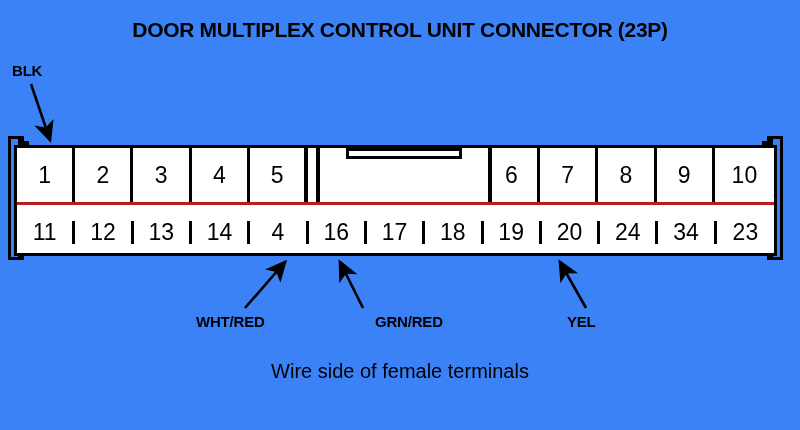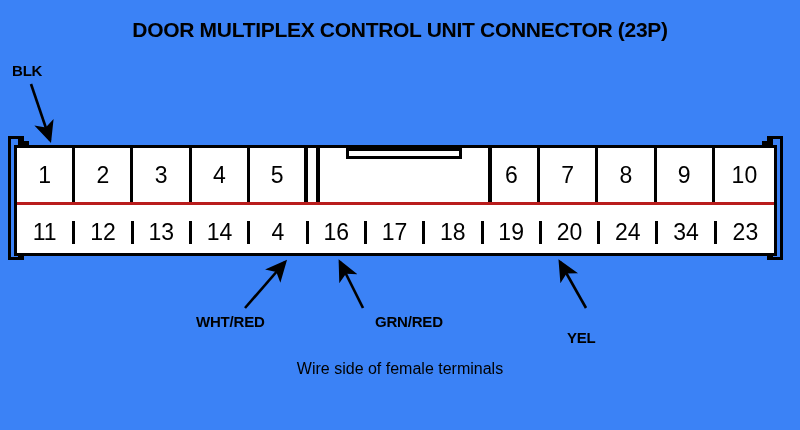--- a/index.html
+++ b/index.html
@@ -140,21 +140,21 @@
   }
 
   
   #caption {
     position: absolute;
     left: 0;
     top: 360px;
     width: 800px;
     text-align: center;
     font-family: "Liberation Sans", sans-serif;
-    font-size: 16px;
+    font-size: 20px;
     white-space: nowrap;
   }
 </style>
 </head>
 <body>
 
 <div id="page">
 
   <div id="title">DOOR MULTIPLEX CONTROL UNIT CONNECTOR (23P)</div>
 
@@ -201,21 +201,21 @@
       </div>
 
       <div id="center-bay" style="left:299px; width:176px;"></div>
       <div id="center-lip" style="left:329px; top:0px; width:116px;"></div>
     </div>
   </div>
 
   <div class="callout-label" style="left:12px;  top:62px;">BLK</div>
   <div class="callout-label" style="left:196px; top:313px;">WHT/RED</div>
   <div class="callout-label" style="left:347px; top:313px;margin-left:28px;">GRN/RED</div>
-  <div class="callout-label" style="left:567px; top:313px;margin-top:16px;">YEL</div>
+  <div class="callout-label" style="left:567px; top:313px;">YEL</div>
 
   <svg id="arrows" viewBox="0 0 800 430">
     <defs>
       <marker id="ah" markerWidth="9" markerHeight="9" refX="7.2" refY="4.5" orient="auto" markerUnits="strokeWidth">
         <path d="M0,0.6 L8.4,4.5 L0,8.4 L2.1,4.5 Z" fill="#000"></path>
       </marker>
     </defs>
 
     <line x1="31" y1="84" x2="50" y2="140" stroke="#000" stroke-width="2.6" marker-end="url(#ah)"></line>
 

